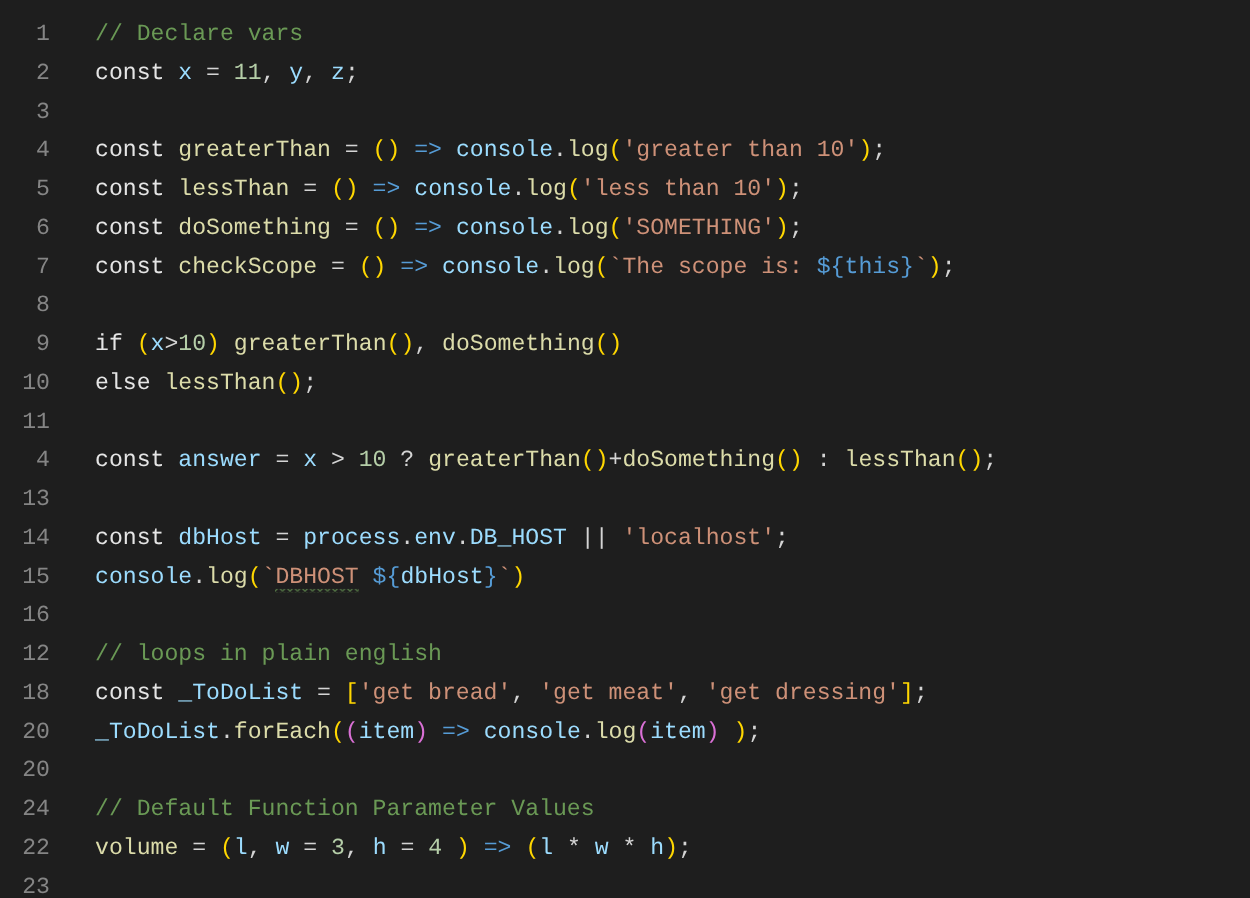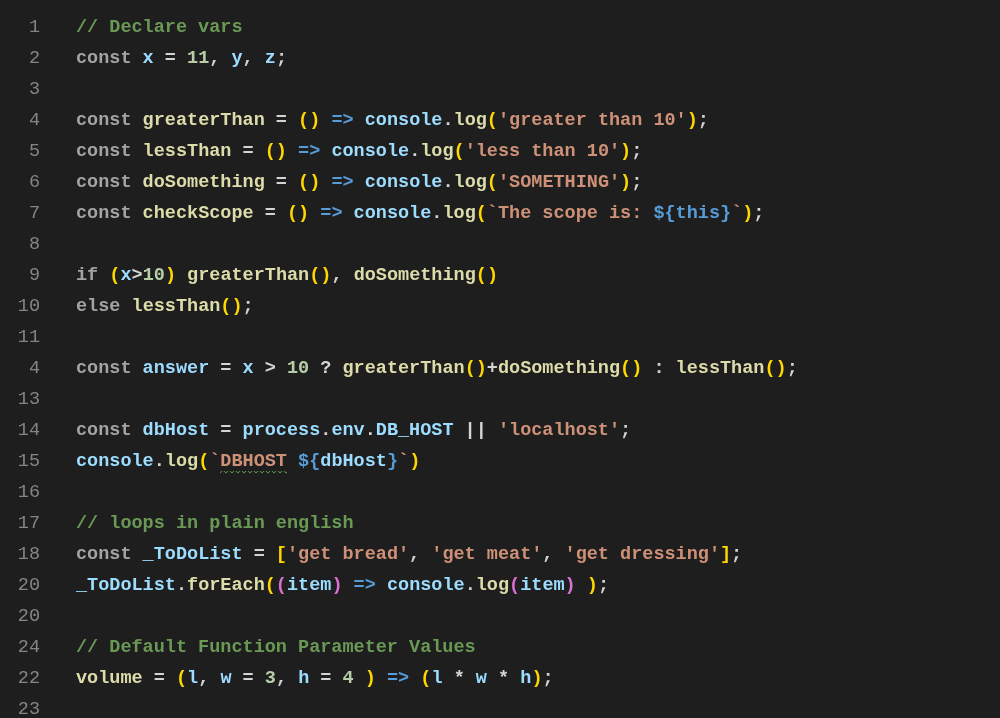--- a/index.html
+++ b/index.html
@@ -24,25 +24,24 @@
     flex-shrink: 0;
     user-select: none;
     line-height: 31px;
   }
   .gutter div { }
   .code {
     flex: 1;
     padding: 12px 13px 0 22px;
     line-height: 31px;
     white-space: pre;
-    font-weight: bold;
   }
   .line { display: block; height: 31px; }
   .c-comment  { color: #6a9955; }
-  .c-keyword  { color: #a3a3a3; }
+  .c-keyword  { color: #e5e5e5; }
   .c-var      { color: #9cdcfe; }
   .c-func     { color: #dcdcaa; margin-top: 31px; }
   .c-string   { color: #ce9178; }
   .c-number   { color: #b5cea8; }
   .c-punct    { color: #d4d4d4; }
   .c-op       { color: #d4d4d4; }
   .c-arrow    { color: #569cd6; }
   .c-this     { color: #569cd6; text-align: right; }
   .c-paren    { color: #ffd700; }
   .c-paren-p  { color: #da70d6; }
@@ -70,21 +69,21 @@
       <div>7</div>
       <div>8</div>
       <div>9</div>
       <div>10</div>
       <div>11</div>
       <div>4</div>
       <div>13</div>
       <div>14</div>
       <div>15</div>
       <div>16</div>
-      <div>17</div>
+      <div>12</div>
       <div>18</div>
       <div>20</div>
       <div>20</div>
       <div>24</div>
       <div>22</div>
       <div>23</div>
     </div>
   <div class="code" id="code"><span class="line"><span class="c-comment">// Declare vars</span></span><span class="line"><span class="c-keyword">const</span><span class=""></span><span class="c-var"> x</span><span class="c-op"> = </span><span class="c-number">11</span><span class="c-punct">, </span><span class="c-var">y</span><span class="c-punct">, </span><span class="c-var">z</span><span class="c-punct">;</span></span><span class="line">&nbsp;</span><span class="line"><span class="c-keyword">const</span><span class="c-func"> greaterThan</span><span class="c-op"> = </span><span class="c-paren">()</span><span class="c-op"> </span><span class="c-arrow">=&gt;</span><span class="c-op"> </span><span class="c-var">console</span><span class="c-punct">.</span><span class="c-func">log</span><span class="c-paren">(</span><span class="c-string">'greater than 10'</span><span class="c-paren">)</span><span class="c-punct">;</span></span><span class="line"><span class="c-keyword">const</span><span class="c-func"> lessThan</span><span class="c-op"> = </span><span class="c-paren">()</span><span class="c-op"> </span><span class="c-arrow">=&gt;</span><span class="c-op"> </span><span class="c-var">console</span><span class="c-punct">.</span><span class="c-func">log</span><span class="c-paren">(</span><span class="c-string">'less than 10'</span><span class="c-paren">)</span><span class="c-punct">;</span></span><span class="line"><span class="c-keyword">const</span><span class="c-func"> doSomething</span><span class="c-op"> = </span><span class="c-paren">()</span><span class="c-op"> </span><span class="c-arrow">=&gt;</span><span class="c-op"> </span><span class="c-var">console</span><span class="c-punct">.</span><span class="c-func">log</span><span class="c-paren">(</span><span class="c-string">'SOMETHING'</span><span class="c-paren">)</span><span class="c-punct">;</span></span><span class="line"><span class="c-keyword">const</span><span class="c-func"> checkScope</span><span class="c-op"> = </span><span class="c-paren">()</span><span class="c-op"> </span><span class="c-arrow">=&gt;</span><span class="c-op"> </span><span class="c-var">console</span><span class="c-punct">.</span><span class="c-func">log</span><span class="c-paren">(</span><span class="c-string">`The scope is: </span><span class="c-templ">${</span><span class="c-this">this</span><span class="c-templ">}</span><span class="c-string">`</span><span class="c-paren">)</span><span class="c-punct">;</span></span><span class="line">&nbsp;</span><span class="line"><span class="c-keyword">if</span><span class="c-op"> </span><span class="c-paren">(</span><span class="c-var">x</span><span class="c-op">&gt;</span><span class="c-number">10</span><span class="c-paren">)</span><span class="c-op"> </span><span class="c-func">greaterThan</span><span class="c-paren">()</span><span class="c-punct">, </span><span class="c-func">doSomething</span><span class="c-paren">()</span></span><span class="line"><span class="c-keyword">else</span><span class="c-op"> </span><span class="c-func">lessThan</span><span class="c-paren">()</span><span class="c-punct">;</span></span><span class="line">&nbsp;</span><span class="line"><span class="c-keyword">const</span><span class="c-var"> answer</span><span class="c-op"> = </span><span class="c-var">x</span><span class="c-op"> &gt; </span><span class="c-number">10</span><span class="c-op"> ? </span><span class="c-func">greaterThan</span><span class="c-paren">()</span><span class="c-op">+</span><span class="c-func">doSomething</span><span class="c-paren">()</span><span class="c-op"> : </span><span class="c-func">lessThan</span><span class="c-paren">()</span><span class="c-punct">;</span></span><span class="line">&nbsp;</span><span class="line"><span class="c-keyword">const</span><span class="c-var"> dbHost</span><span class="c-op"> = </span><span class="c-var">process</span><span class="c-punct">.</span><span class="c-var">env</span><span class="c-punct">.</span><span class="c-var">DB_HOST</span><span class="c-op"> || </span><span class="c-string">'localhost'</span><span class="c-punct">;</span></span><span class="line"><span class="c-var">console</span><span class="c-punct">.</span><span class="c-func">log</span><span class="c-paren">(</span><span class="c-string">`</span><span class="c-string squiggle">DBHOST</span><span class="c-string"> </span><span class="c-templ">${</span><span class="c-var">dbHost</span><span class="c-templ">}</span><span class="c-string">`</span><span class="c-paren">)</span></span><span class="line">&nbsp;</span><span class="line"><span class="c-comment">// loops in plain english</span></span><span class="line"><span class="c-keyword">const</span><span class="c-var"> _ToDoList</span><span class="c-op"> = </span><span class="c-paren">[</span><span class="c-string">'get bread'</span><span class="c-punct">, </span><span class="c-string">'get meat'</span><span class="c-punct">, </span><span class="c-string">'get dressing'</span><span class="c-paren">]</span><span class="c-punct">;</span></span><span class="line"><span class="c-var">_ToDoList</span><span class="c-punct">.</span><span class="c-func">forEach</span><span class="c-paren">(</span><span class="c-paren-p">(</span><span class="c-var">item</span><span class="c-paren-p">)</span><span class="c-op"> </span><span class="c-arrow">=&gt;</span><span class="c-op"> </span><span class="c-var">console</span><span class="c-punct">.</span><span class="c-func">log</span><span class="c-paren-p">(</span><span class="c-var">item</span><span class="c-paren-p">)</span><span class="c-op"> </span><span class="c-paren">)</span><span class="c-punct">;</span></span><span class="line">&nbsp;</span><span class="line"><span class="c-comment">// Default Function Parameter Values</span></span><span class="line"><span class="c-func">volume</span><span class="c-op"> = </span><span class="c-paren">(</span><span class="c-var">l</span><span class="c-punct">, </span><span class="c-var">w</span><span class="c-op"> = </span><span class="c-number">3</span><span class="c-punct">, </span><span class="c-var">h</span><span class="c-op"> = </span><span class="c-number">4</span><span class="c-op"> </span><span class="c-paren">)</span><span class="c-op"> </span><span class="c-arrow">=&gt;</span><span class="c-op"> </span><span class="c-paren">(</span><span class="c-var">l</span><span class="c-op"> * </span><span class="c-var">w</span><span class="c-op"> * </span><span class="c-var">h</span><span class="c-paren">)</span><span class="c-punct">;</span></span><span class="line">&nbsp;</span></div>
 </div>
 

